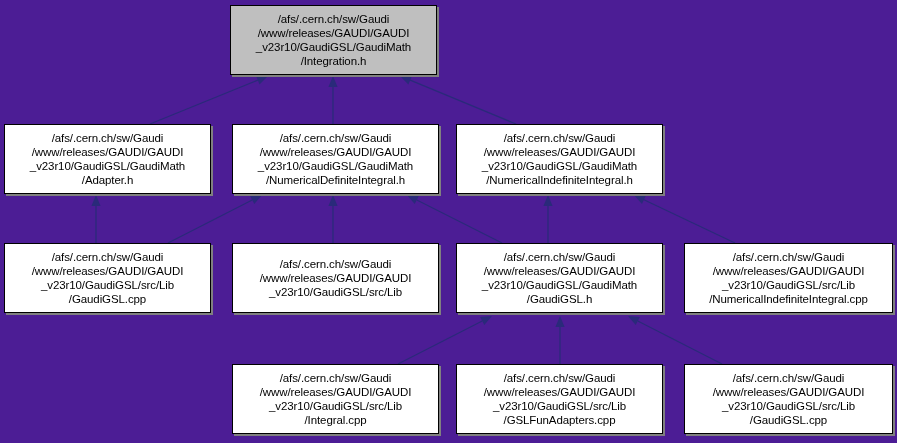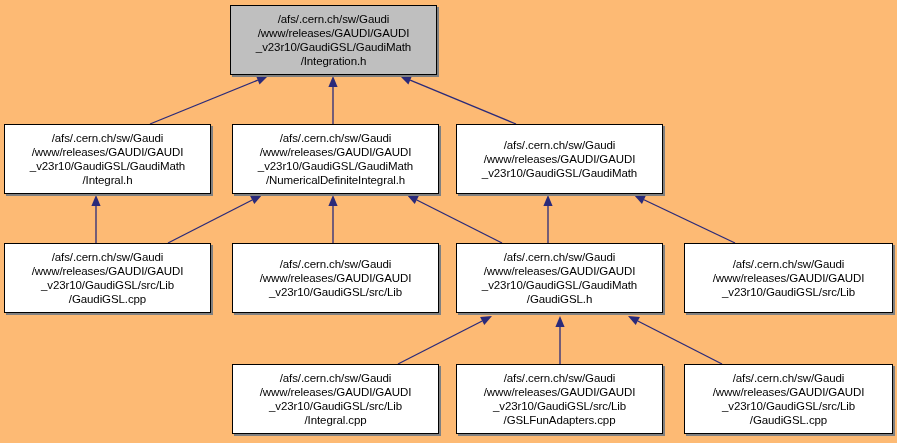--- a/index.html
+++ b/index.html
@@ -5,21 +5,21 @@
 <style>
   html, body {
     margin: 0;
     padding: 0;
     background: #ffffff;
   }
   #graph-root {
     position: relative;
     width: 897px;
     height: 443px;
-    background: #fdba74;
+    background: #4c1d95;
     font-family: "Liberation Sans", sans-serif;
     overflow: hidden;
   }
   #edge-layer {
     position: absolute;
     left: 0;
     top: 0;
     width: 897px;
     height: 443px;
     pointer-events: none;
@@ -106,32 +106,33 @@
 <div class="graph-node root-node" style="left: 230px; top: 5px; width: 207px; height: 70px;">
       <span class="node-line">/afs/.cern.ch/sw/Gaudi</span>
       <span class="node-line">/www/releases/GAUDI/GAUDI</span>
       <span class="node-line">_v23r10/GaudiGSL/GaudiMath</span>
       <span class="node-line">/Integration.h</span>
     </div>
     <div class="graph-node" style="left: 4px; top: 124px; width: 207px; height: 70px;">
       <span class="node-line">/afs/.cern.ch/sw/Gaudi</span>
       <span class="node-line">/www/releases/GAUDI/GAUDI</span>
       <span class="node-line">_v23r10/GaudiGSL/GaudiMath</span>
-      <span class="node-line">/Integral.h</span>
+      <span class="node-line">/Adapter.h</span>
     </div>
     <div class="graph-node" style="left: 232px; top: 124px; width: 207px; height: 70px;">
       <span class="node-line">/afs/.cern.ch/sw/Gaudi</span>
       <span class="node-line">/www/releases/GAUDI/GAUDI</span>
       <span class="node-line">_v23r10/GaudiGSL/GaudiMath</span>
       <span class="node-line">/NumericalDefiniteIntegral.h</span>
     </div>
     <div class="graph-node" style="left: 456px; top: 124px; width: 207px; height: 70px;">
       <span class="node-line">/afs/.cern.ch/sw/Gaudi</span>
       <span class="node-line">/www/releases/GAUDI/GAUDI</span>
       <span class="node-line">_v23r10/GaudiGSL/GaudiMath</span>
+      <span class="node-line">/NumericalIndefiniteIntegral.h</span>
     </div>
     <div class="graph-node" style="left: 4px; top: 243px; width: 207px; height: 70px;">
       <span class="node-line">/afs/.cern.ch/sw/Gaudi</span>
       <span class="node-line">/www/releases/GAUDI/GAUDI</span>
       <span class="node-line">_v23r10/GaudiGSL/src/Lib</span>
       <span class="node-line">/GaudiGSL.cpp</span>
     </div>
     <div class="graph-node" style="left: 232px; top: 243px; width: 207px; height: 70px;">
       <span class="node-line">/afs/.cern.ch/sw/Gaudi</span>
       <span class="node-line">/www/releases/GAUDI/GAUDI</span>
@@ -140,20 +141,21 @@
     <div class="graph-node" style="left: 456px; top: 243px; width: 207px; height: 70px;">
       <span class="node-line">/afs/.cern.ch/sw/Gaudi</span>
       <span class="node-line">/www/releases/GAUDI/GAUDI</span>
       <span class="node-line">_v23r10/GaudiGSL/GaudiMath</span>
       <span class="node-line">/GaudiGSL.h</span>
     </div>
     <div class="graph-node" style="left: 684px; top: 243px; width: 209px; height: 70px;">
       <span class="node-line">/afs/.cern.ch/sw/Gaudi</span>
       <span class="node-line">/www/releases/GAUDI/GAUDI</span>
       <span class="node-line">_v23r10/GaudiGSL/src/Lib</span>
+      <span class="node-line">/NumericalIndefiniteIntegral.cpp</span>
     </div>
     <div class="graph-node" style="left: 232px; top: 364px; width: 207px; height: 70px;">
       <span class="node-line">/afs/.cern.ch/sw/Gaudi</span>
       <span class="node-line">/www/releases/GAUDI/GAUDI</span>
       <span class="node-line">_v23r10/GaudiGSL/src/Lib</span>
       <span class="node-line">/Integral.cpp</span>
     </div>
     <div class="graph-node" style="left: 456px; top: 364px; width: 207px; height: 70px;">
       <span class="node-line">/afs/.cern.ch/sw/Gaudi</span>
       <span class="node-line">/www/releases/GAUDI/GAUDI</span>

